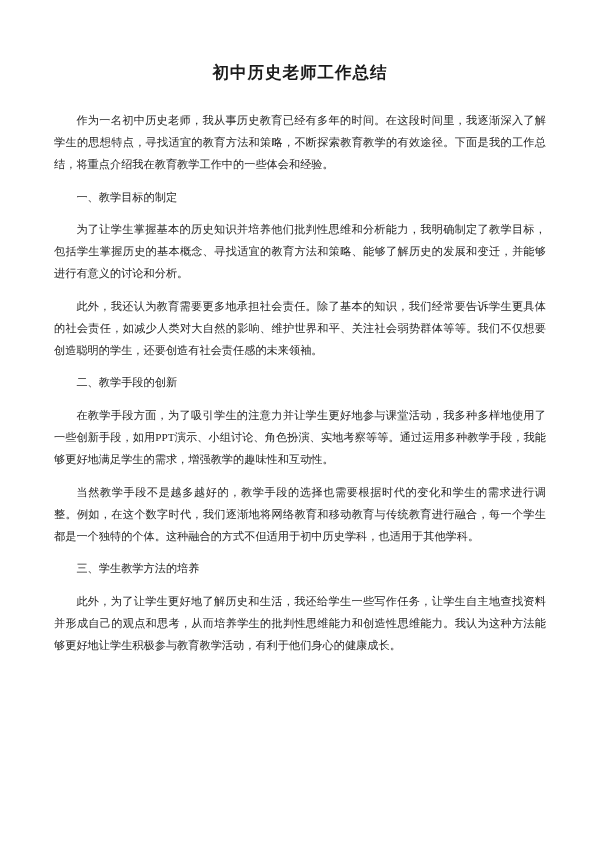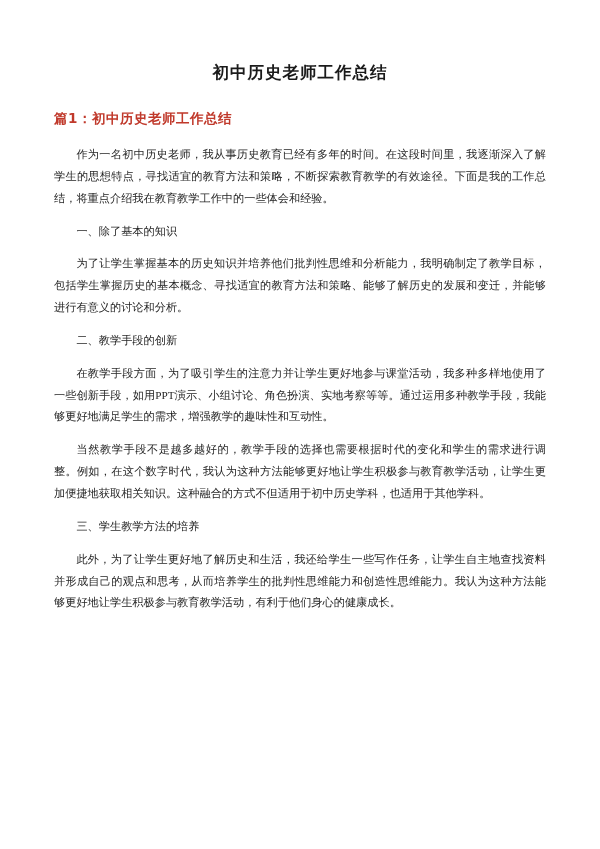--- a/index.html
+++ b/index.html
@@ -57,24 +57,24 @@
     color: #262626;
   }
 </style>
 </head>
 <body>
 
 <div class="page">
 
   <h1 class="doc-title">初中历史老师工作总结</h1>
 
-  <div class="section-heading">篇1：初中历史老师工作总结</div>
 
   <p class="body-para indent">作为一名初中历史老师，我从事历史教育已经有多年的时间。在这段时间里，我逐渐深入了解学生的思想特点，寻找适宜的教育方法和策略，不断探索教育教学的有效途径。下面是我的工作总结，将重点介绍我在教育教学工作中的一些体会和经验。</p>
-  <p class="sub-heading">一、除了基本的知识</p>
+  <p class="sub-heading">一、教学目标的制定</p>
   <p class="body-para indent">为了让学生掌握基本的历史知识并培养他们批判性思维和分析能力，我明确制定了教学目标，包括学生掌握历史的基本概念、寻找适宜的教育方法和策略、能够了解历史的发展和变迁，并能够进行有意义的讨论和分析。</p>
+  <p class="body-para indent">此外，我还认为教育需要更多地承担社会责任。除了基本的知识，我们经常要告诉学生更具体的社会责任，如减少人类对大自然的影响、维护世界和平、关注社会弱势群体等等。我们不仅想要创造聪明的学生，还要创造有社会责任感的未来领袖。</p>
   <p class="sub-heading">二、教学手段的创新</p>
   <p class="body-para indent">在教学手段方面，为了吸引学生的注意力并让学生更好地参与课堂活动，我多种多样地使用了一些创新手段，如用PPT演示、小组讨论、角色扮演、实地考察等等。通过运用多种教学手段，我能够更好地满足学生的需求，增强教学的趣味性和互动性。</p>
-  <p class="body-para indent">当然教学手段不是越多越好的，教学手段的选择也需要根据时代的变化和学生的需求进行调整。例如，在这个数字时代，我认为这种方法能够更好地让学生积极参与教育教学活动，让学生更加便捷地获取相关知识。这种融合的方式不但适用于初中历史学科，也适用于其他学科。</p>
+  <p class="body-para indent">当然教学手段不是越多越好的，教学手段的选择也需要根据时代的变化和学生的需求进行调整。例如，在这个数字时代，我们逐渐地将网络教育和移动教育与传统教育进行融合，每一个学生都是一个独特的个体。这种融合的方式不但适用于初中历史学科，也适用于其他学科。</p>
   <p class="sub-heading">三、学生教学方法的培养</p>
   <p class="body-para indent">此外，为了让学生更好地了解历史和生活，我还给学生一些写作任务，让学生自主地查找资料并形成自己的观点和思考，从而培养学生的批判性思维能力和创造性思维能力。我认为这种方法能够更好地让学生积极参与教育教学活动，有利于他们身心的健康成长。</p>
 
 </div>
 
 </body></html>

